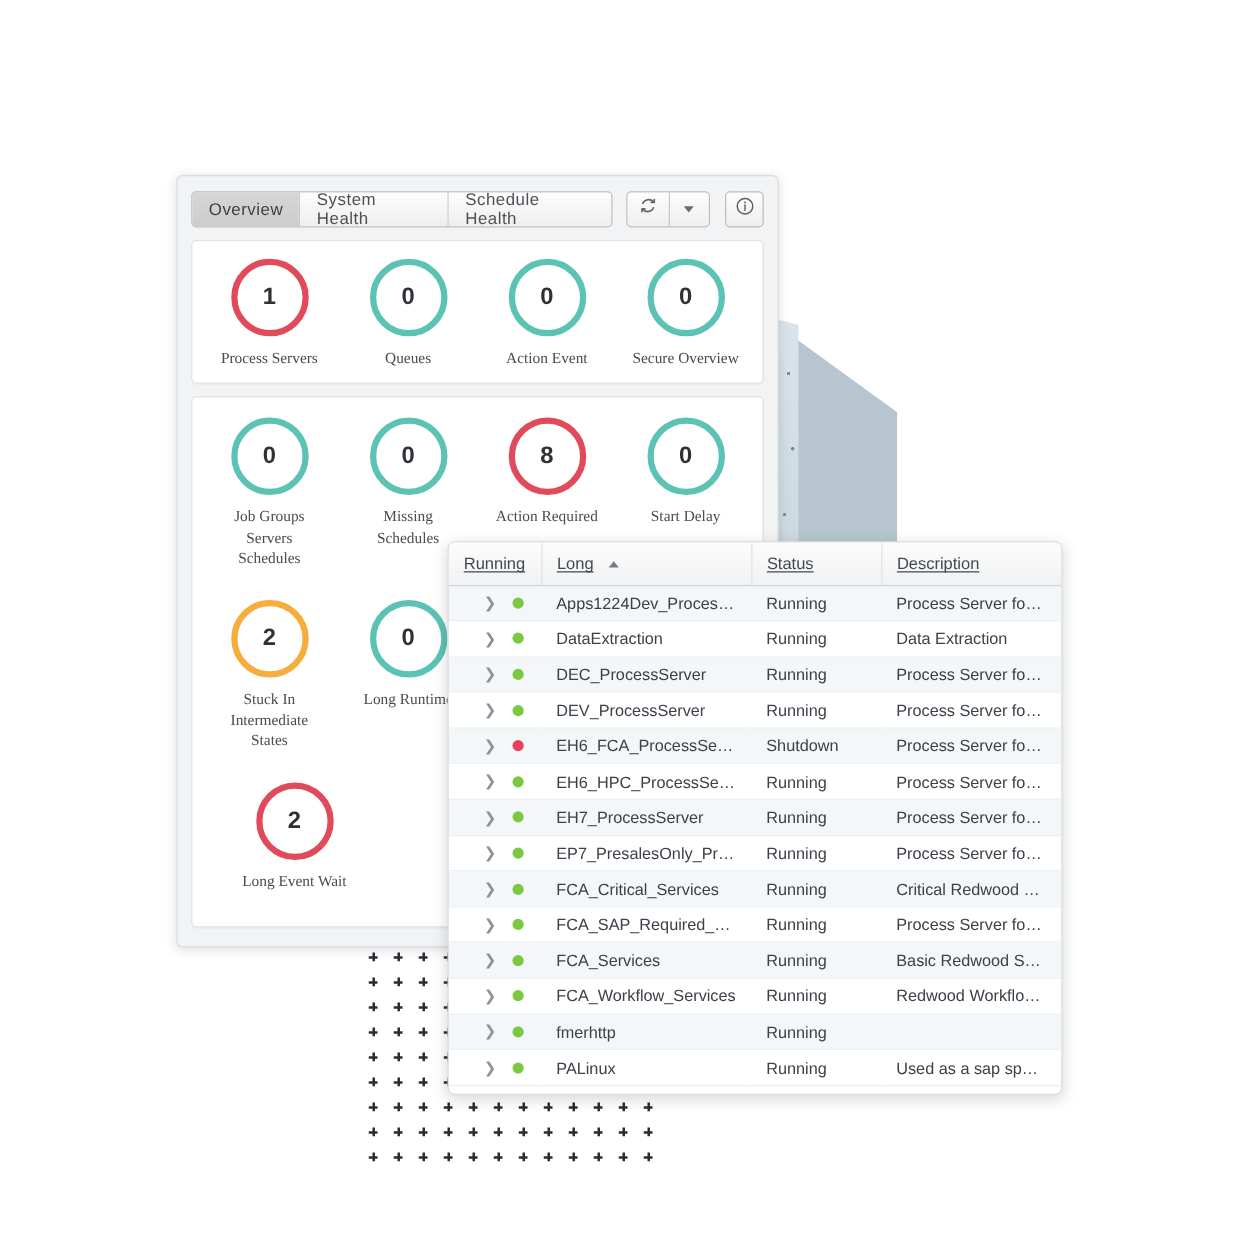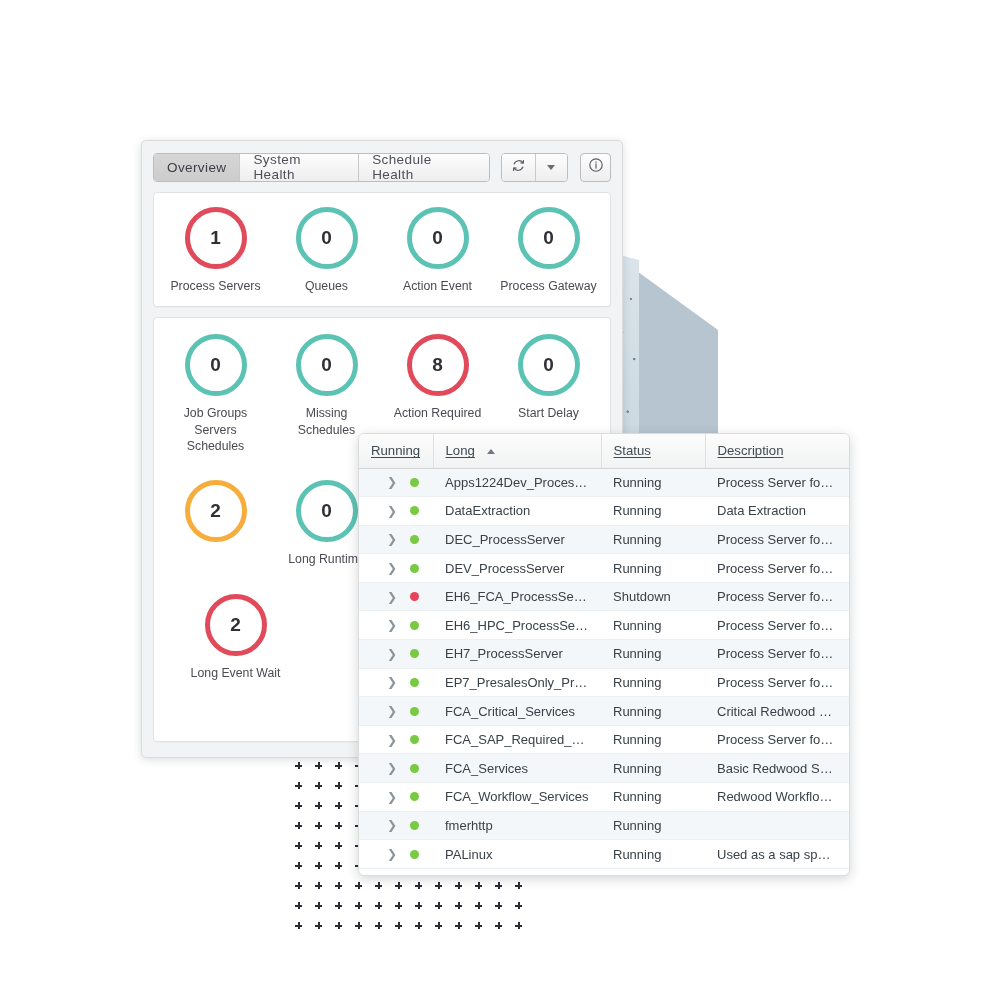--- a/index.html
+++ b/index.html
@@ -131,21 +131,21 @@
     border: 5px solid #5cc3b4;
     display: flex; align-items: center; justify-content: center;
     font-size: 19px; font-weight: bold; color: #2f3136;
     background: #ffffff;
   }
   .ring.red   { border-color: #e04a5a; }
   .ring.teal  { border-color: #5cc3b4; }
   .ring.amber { border-color: #f6ad3c; }
   .kpi-label {
     margin-top: 9px; font-size: 12.3px; color: #4a4a52;
-    text-align: center; line-height: 1.33; max-width: 108px;
+    text-align: center; line-height: 1.33; max-width: 108px; font-family: Liberation Serif, serif;
   }
 
   
   #ps-table {
     position: absolute;
     left: 358px; top: 433px;
     width: 492px; height: 443px;
     background: #ffffff;
     border: 1px solid #dadcde;
     border-radius: 6px;
@@ -362,21 +362,21 @@
         <div class="kpi">
           <div class="ring teal">0</div>
           <div class="kpi-label">Queues</div>
         </div>
         <div class="kpi">
           <div class="ring teal">0</div>
           <div class="kpi-label">Action Event</div>
         </div>
         <div class="kpi">
           <div class="ring teal">0</div>
-          <div class="kpi-label">Process Gateway</div>
+          <div class="kpi-label">Secure Overview</div>
         </div>
       </div>
     </div>
 
     <div class="panel" style="height:425px;">
       <div class="kpi-grid" style="row-gap:26px;padding-top:16px;">
         <div class="kpi">
           <div class="ring teal">0</div>
           <div class="kpi-label" style="max-width:84px;">Job Groups Servers Schedules</div>
         </div>
@@ -388,20 +388,21 @@
           <div class="ring red">8</div>
           <div class="kpi-label">Action Required</div>
         </div>
         <div class="kpi">
           <div class="ring teal">0</div>
           <div class="kpi-label">Start Delay</div>
         </div>
 
         <div class="kpi">
           <div class="ring amber">2</div>
+          <div class="kpi-label" style="max-width:84px;">Stuck In Intermediate States</div>
         </div>
         <div class="kpi">
           <div class="ring teal">0</div>
           <div class="kpi-label" style="white-space:nowrap;">Long Runtime</div>
         </div>
         <div class="kpi"></div>
         <div class="kpi"></div>
 
         <div class="kpi" style="grid-column:1;transform:translateX(20px);">
           <div class="ring red">2</div>

